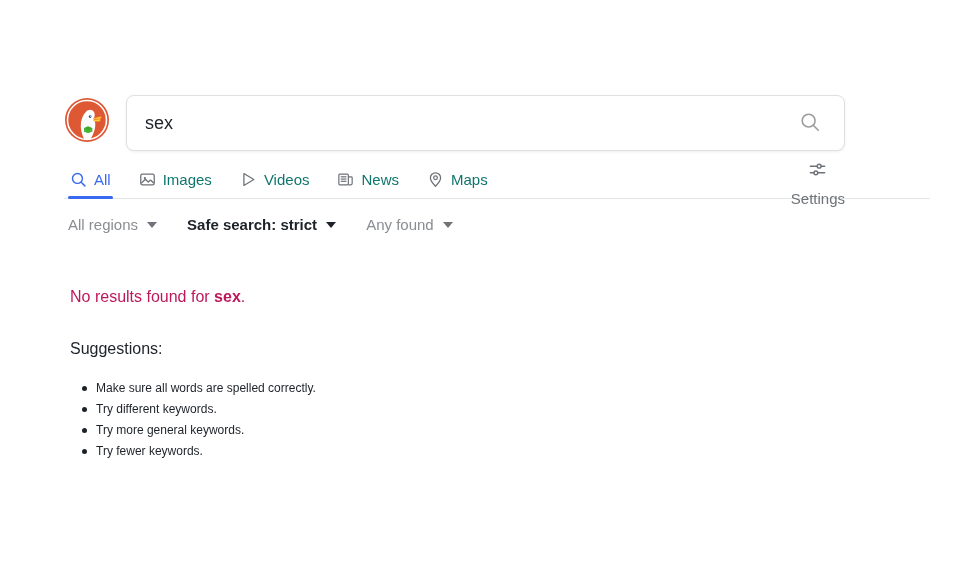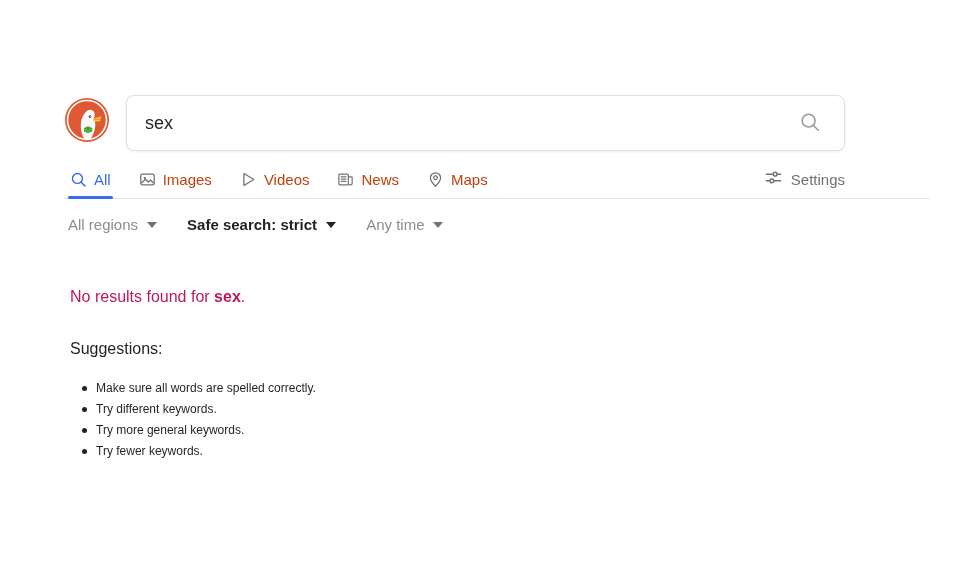--- a/index.html
+++ b/index.html
@@ -107,21 +107,21 @@
     align-items: center;
     gap: 24px;
   }
   .tab {
     display: flex;
     align-items: center;
     gap: 7px;
     height: 38px;
     padding: 0 2px;
     font-size: 15px;
-    color: #c2410c;
+    color: #0f766e;
     cursor: pointer;
     position: relative;
     white-space: nowrap;
   }
   .tab .tab-icon { display: flex; align-items: center; }
   .tab.active { color: #3969ef; }
   .tab.active .underline {
     position: absolute;
     left: 0;
     bottom: -1px;
@@ -135,20 +135,21 @@
     position: absolute;
     right: 112px;
     top: 0;
     height: 38px;
     display: flex;
     align-items: center;
     gap: 8px;
     font-size: 15px;
     color: #6e7277;
     cursor: pointer;
+    flex-direction: column;
   }
 
   
   .filters {
     position: absolute;
     left: 68px;
     top: 216px;
     display: flex;
     align-items: flex-start;
     gap: 30px;
@@ -337,21 +338,21 @@
       <span>All regions</span>
       <span class="caret"></span>
     </div>
 
     <div class="filter strong">
       <span>Safe search: strict</span>
       <span class="caret"></span>
     </div>
 
     <div class="filter">
-      <span>Any time</span>
+      <span>Any found</span>
       <span class="caret"></span>
     </div>
 
   </div>
 
   <div class="results">
 
     <p class="no-results"><span>No results found for </span><b>sex</b><span>.</span></p>
 
     <p class="sugg-title">Suggestions:</p>

